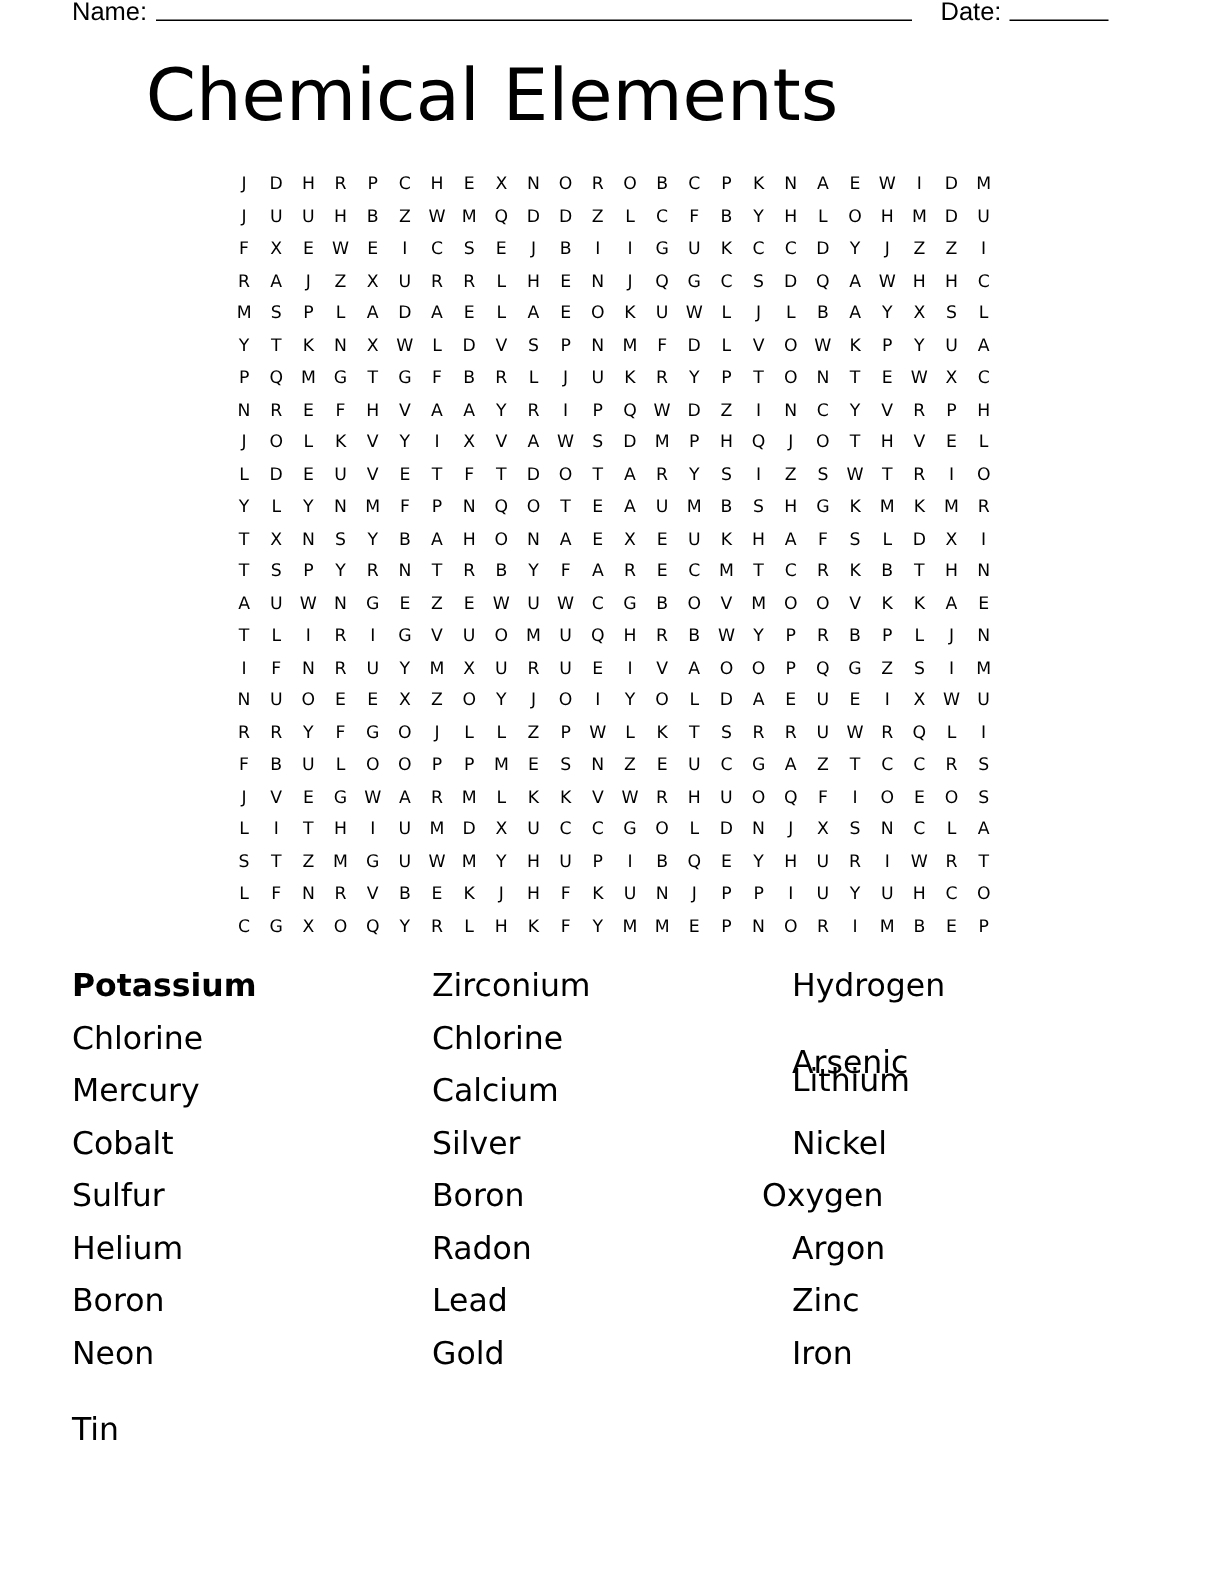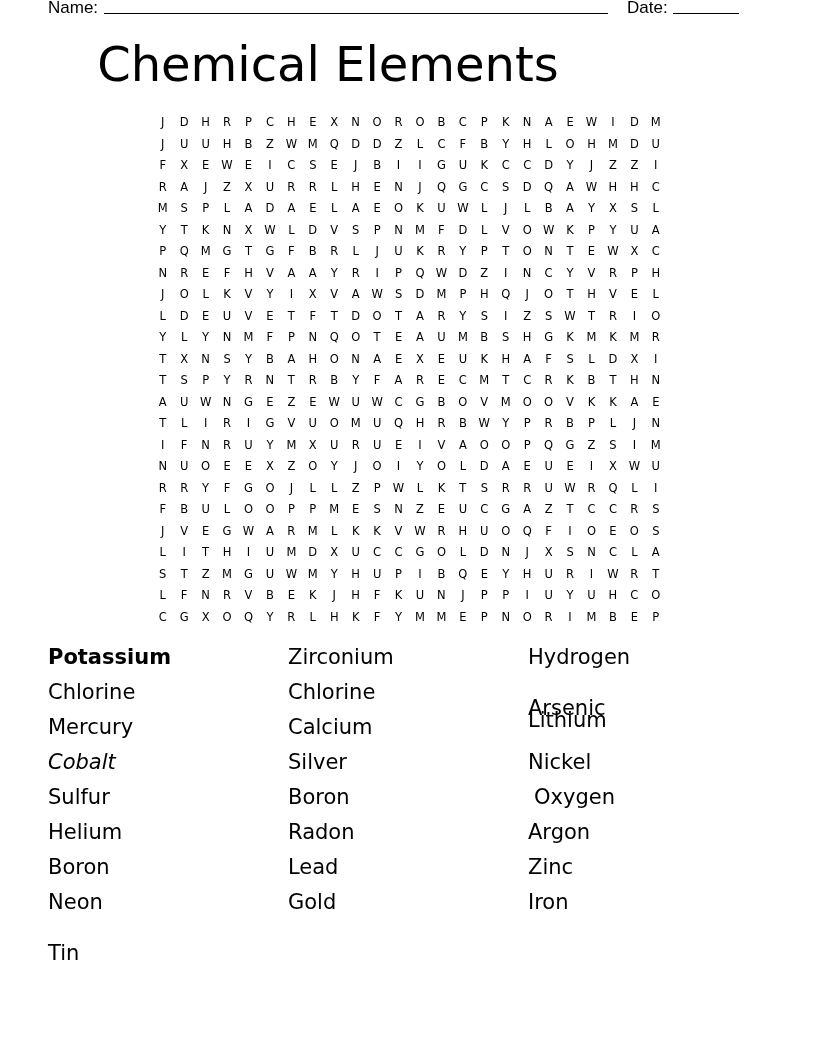--- a/index.html
+++ b/index.html
@@ -652,35 +652,35 @@
       <div class="cell">B</div>
       <div class="cell">E</div>
       <div class="cell">P</div>
     </div>
   </div>
 
 <div class="words" id="words">
     <div class="word" style="left: 0px; top: 0px; font-weight: bold;">Potassium</div>
     <div class="word" style="left: 0px; top: 35px;">Chlorine</div>
     <div class="word" style="left: 0px; top: 70px;">Mercury</div>
-    <div class="word" style="left: 0px; top: 105px; font-style: italic;">Cobalt</div>
+    <div class="word" style="left: 0px; top: 105px;">Cobalt</div>
     <div class="word" style="left: 0px; top: 140px;">Sulfur</div>
     <div class="word" style="left: 0px; top: 175px;">Helium</div>
     <div class="word" style="left: 0px; top: 210px;">Boron</div>
     <div class="word" style="left: 0px; top: 245px;">Neon</div>
     <div class="word" style="left: 0px; top: 296px;">Tin</div>
     <div class="word" style="left: 240px; top: 0px; text-align: center;">Zirconium</div>
     <div class="word" style="left: 240px; top: 35px;">Chlorine</div>
     <div class="word" style="left: 240px; top: 70px; text-align: right;">Calcium</div>
     <div class="word" style="left: 240px; top: 105px;">Silver</div>
     <div class="word" style="left: 240px; top: 140px;">Boron</div>
     <div class="word" style="left: 240px; top: 175px;">Radon</div>
     <div class="word" style="left: 240px; top: 210px;">Lead</div>
     <div class="word" style="left: 240px; top: 245px;">Gold</div>
     <div class="word" style="left: 480px; top: 0px;">Hydrogen</div>
     <div class="word" style="left: 480px; top: 35px; margin-top: 16px;">Arsenic</div>
     <div class="word" style="left: 480px; top: 63px;">Lithium</div>
     <div class="word" style="left: 480px; top: 105px;">Nickel</div>
-    <div class="word" style="left: 486px; top: 140px; text-align: center;">Oxygen</div>
+    <div class="word" style="left: 460px; top: 140px; text-align: center;">Oxygen</div>
     <div class="word" style="left: 480px; top: 175px;">Argon</div>
     <div class="word" style="left: 480px; top: 210px;">Zinc</div>
     <div class="word" style="left: 480px; top: 245px;">Iron</div>
   </div>
 
 </body></html>

